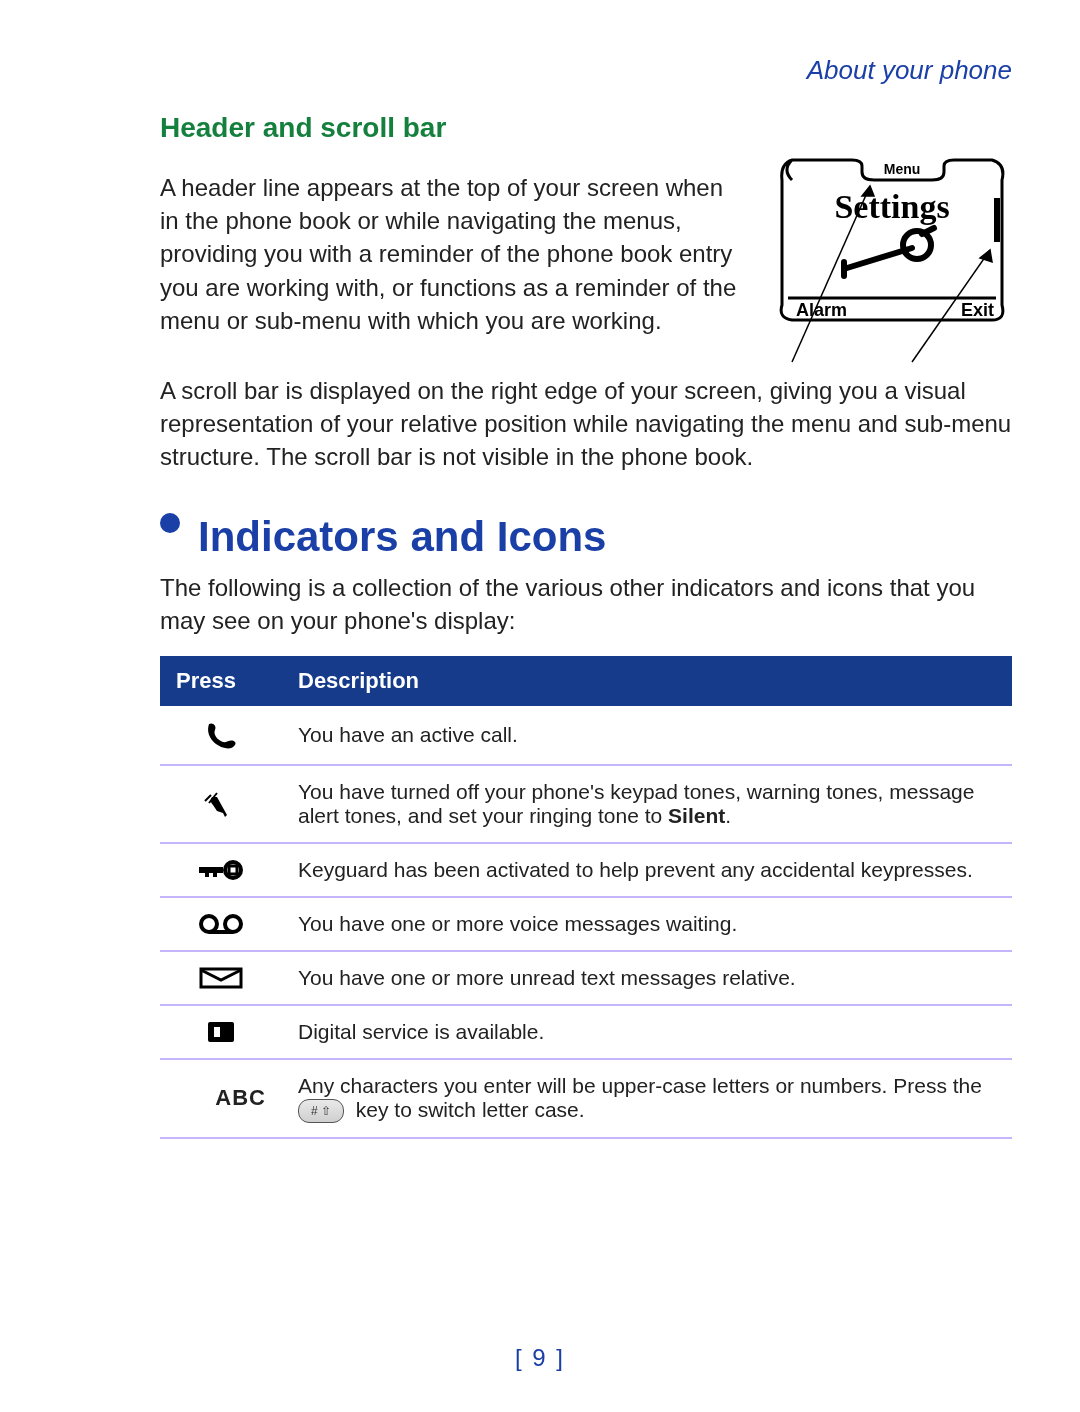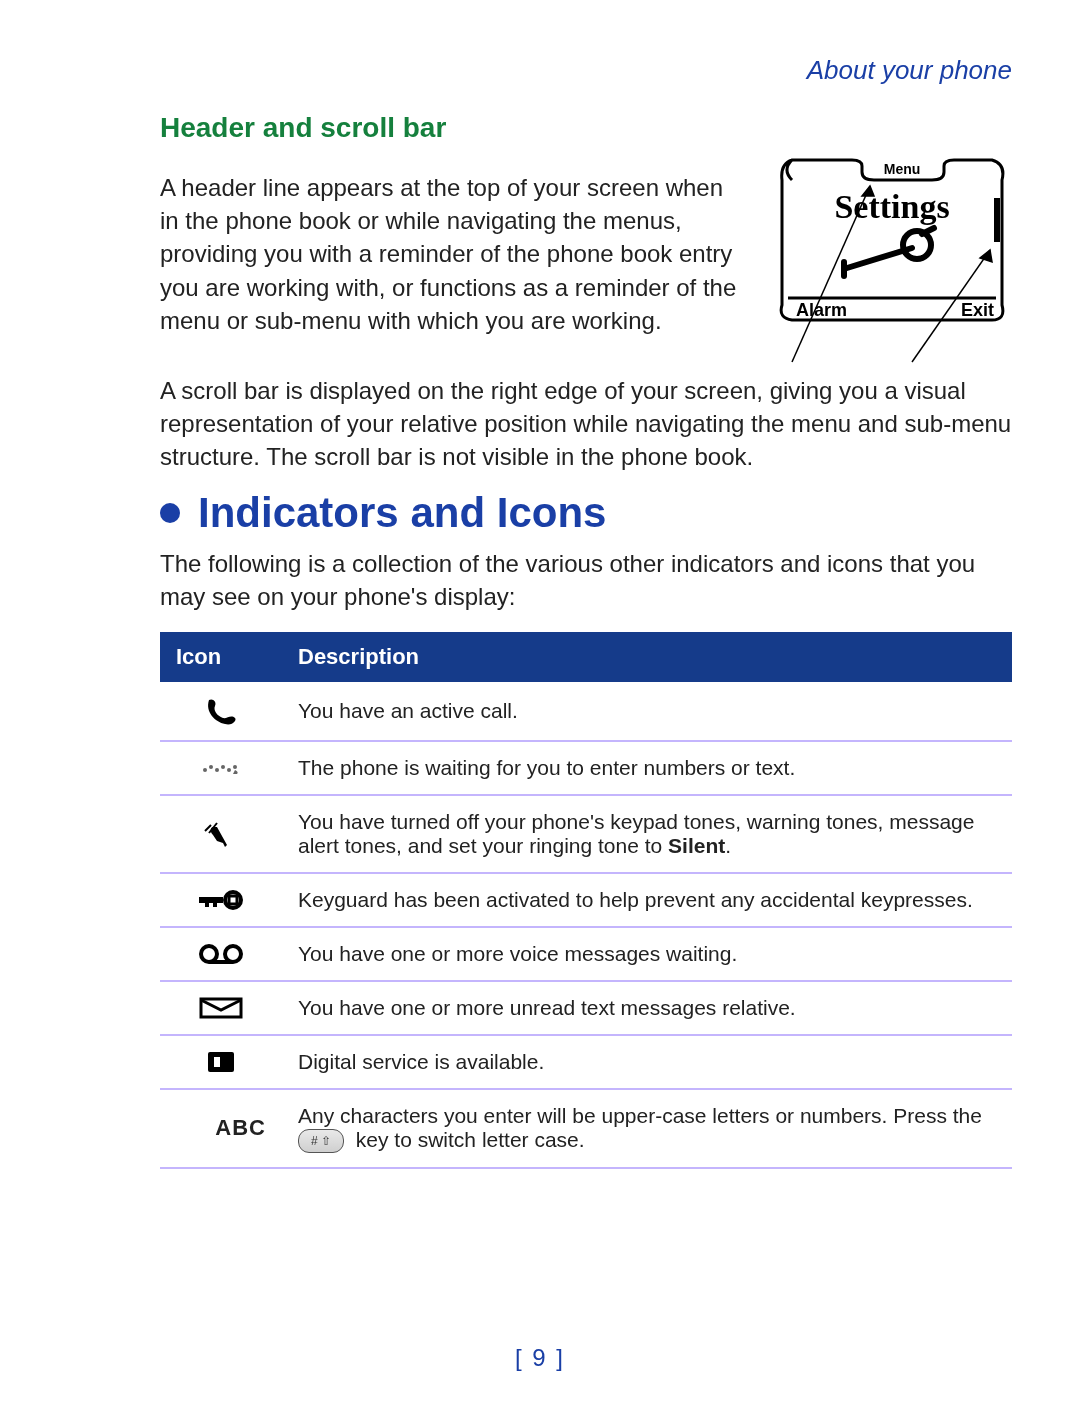--- a/index.html
+++ b/index.html
@@ -51,23 +51,22 @@
   .caption-row {
     display: flex;
     justify-content: center;
     gap: 30px;
     font-size: 22px;
     color: #222;
     margin-top: 6px;
   }
   .section-title {
     display: flex;
-    align-items: center;
     gap: 18px;
-    margin-top: 16px;
+    margin-top: 40px;
     margin-bottom: 10px;
   }
   .section-title .dot {
     width: 20px; height: 20px;
     border-radius: 50%;
     background: #1a3fa6;
     flex: 0 0 20px;
   }
   .section-title .txt {
     color: #1a3fa6;
@@ -185,51 +184,35 @@
 
   <p class="body">The following is a collection of the various other indicators and icons that you may see on your phone's display:</p>
 
   <table class="icons">
     <colgroup>
         <col style="width:110px">
         <col>
       </colgroup>
     <thead>
       <tr>
-        <th>Icon</th>
+        <th>Press</th>
         <th>Description</th>
       </tr>
     </thead>
     <tbody>
 
       <tr>
         <td class="ic">
             <svg width="36" height="30" viewBox="0 0 36 30">
               <path d="M6 4 C10 2 14 6 12 10 C10 14 14 20 20 22 C24 23 28 18 32 22 C34 24 30 30 22 28 C12 26 2 16 6 4 Z" fill="#000"></path>
             </svg>
           </td>
         <td>You have an active call.</td>
       </tr>
 
-      <tr>
-        <td class="ic">
-            <svg width="40" height="16" viewBox="0 0 40 16">
-              <g fill="#666">
-                <circle cx="4" cy="10" r="2"></circle>
-                <circle cx="10" cy="7" r="2"></circle>
-                <circle cx="16" cy="10" r="2"></circle>
-                <circle cx="22" cy="7" r="2"></circle>
-                <circle cx="28" cy="10" r="2"></circle>
-                <circle cx="34" cy="7" r="2"></circle>
-              </g>
-              <path d="M34 10 Q38 12 36 14 L32 14 Z" fill="#666"></path>
-            </svg>
-          </td>
-        <td>The phone is waiting for you to enter numbers or text.</td>
-      </tr>
 
       <tr>
         <td class="ic">
             <svg width="36" height="26" viewBox="0 0 36 26">
               <path d="M10 6 C8 6 6 10 10 14 L14 20 L20 22 L22 26 L24 24 L14 6 Z" fill="#000"></path>
               <g stroke="#000" stroke-width="2" fill="none">
                 <path d="M8 4 L2 10"></path>
                 <path d="M14 2 L6 12"></path>
               </g>
             </svg>

